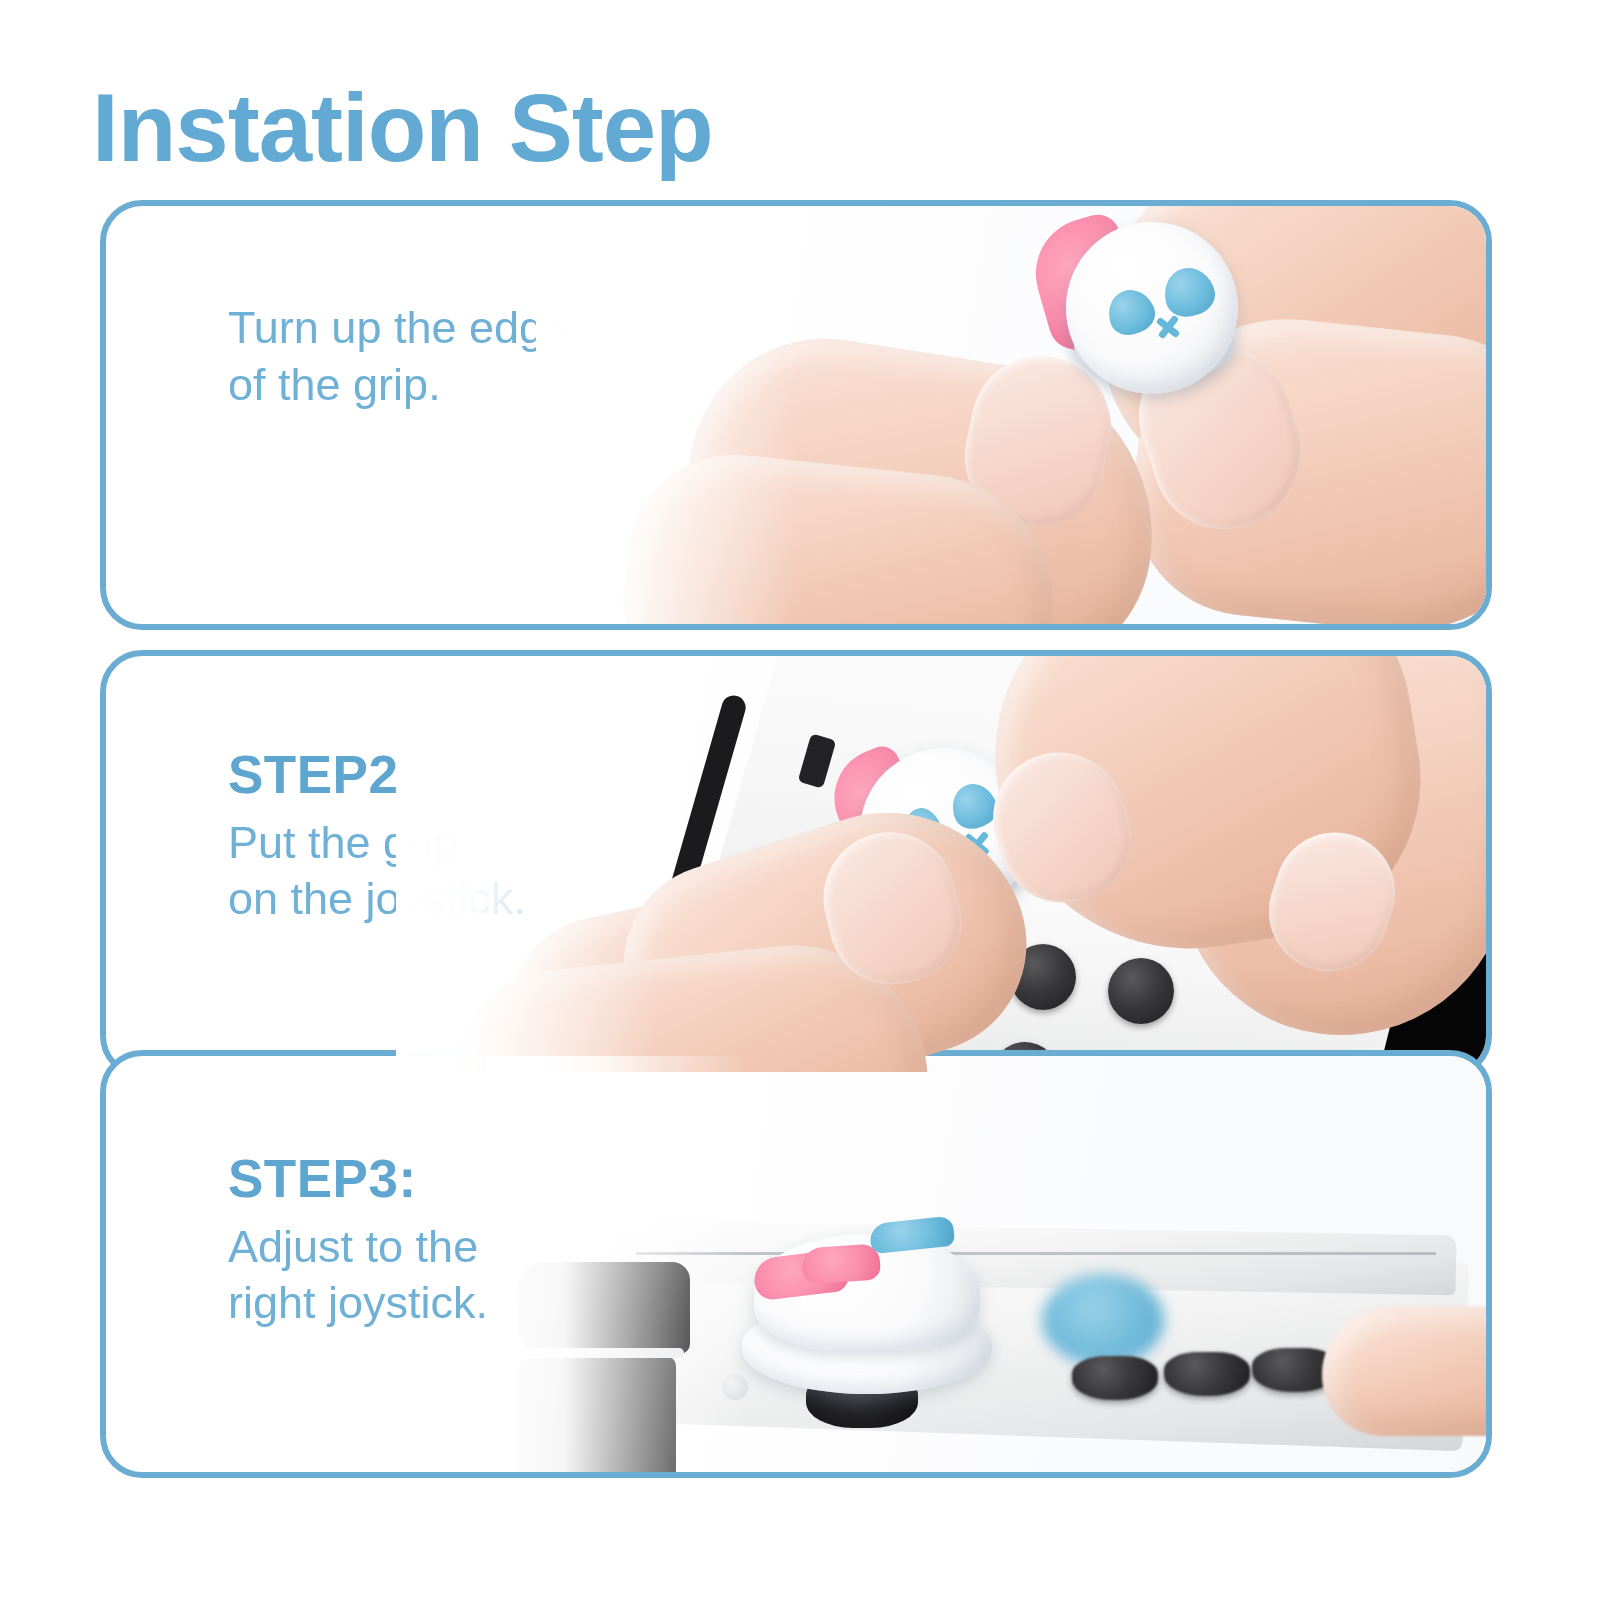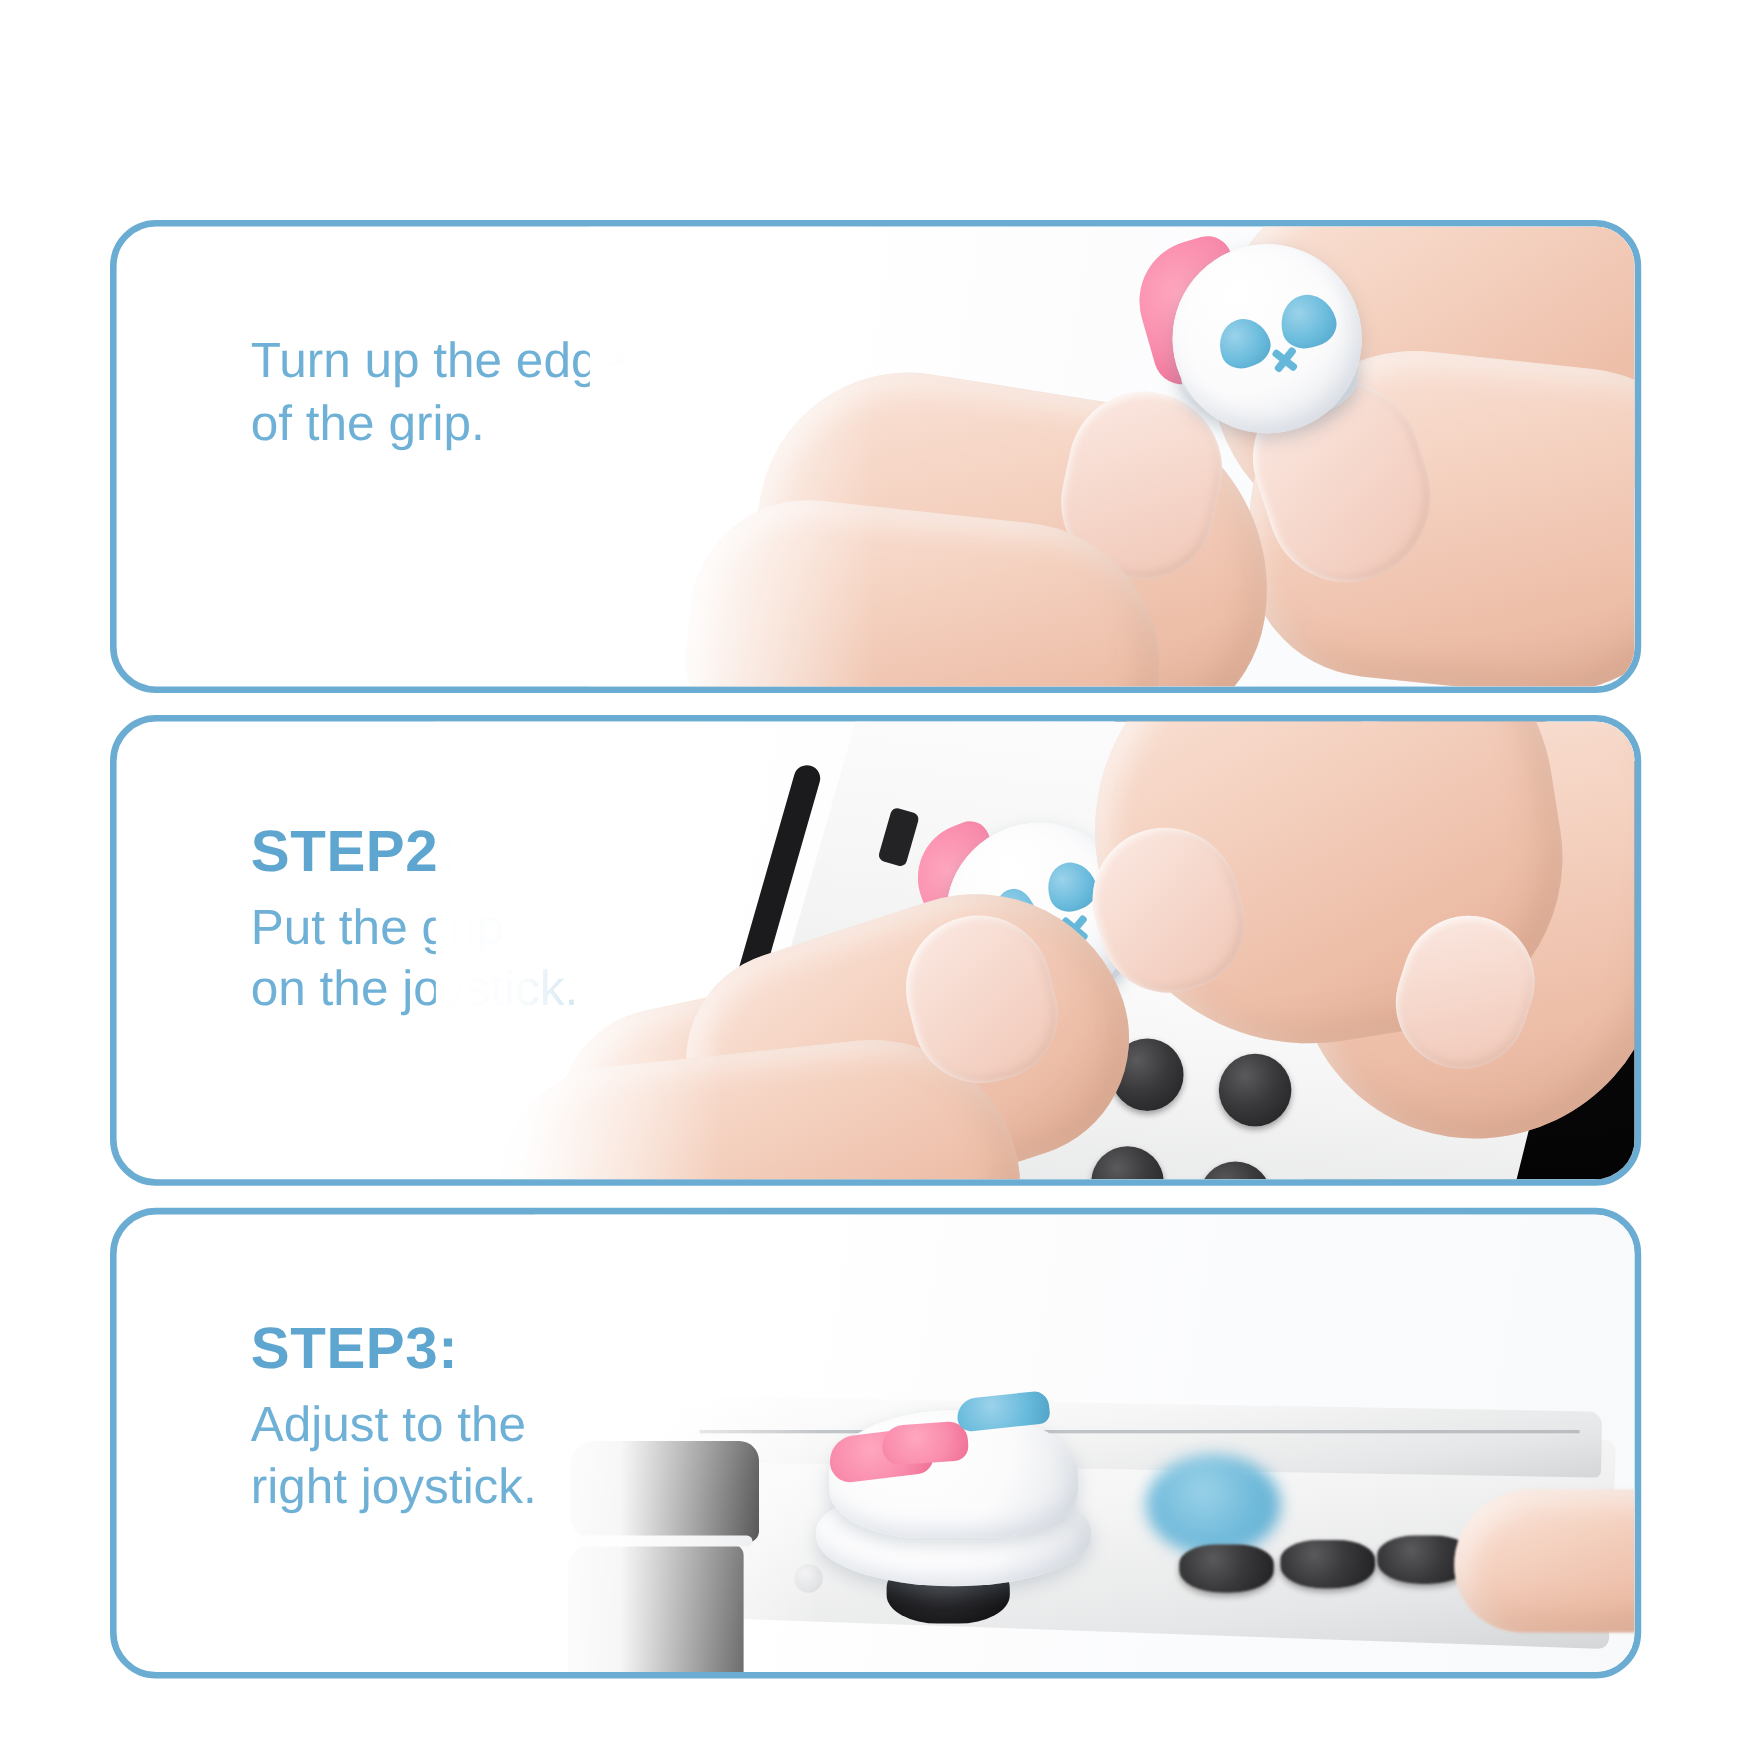--- a/index.html
+++ b/index.html
@@ -40,21 +40,21 @@
     left: 100px;
     width: 1392px;
     border: 6px solid #6BACD3;
     border-radius: 42px;
     background: #ffffff;
     box-sizing: border-box;
     overflow: hidden;
   }
   #step-card-1 { top: 200px;  height: 430px; }
   #step-card-2 { top: 650px;  height: 428px; }
-  #step-card-3 { top: 1098px; height: 428px; }
+  #step-card-3 { top: 1050px; height: 428px; }
 
   .card-text {
     position: absolute;
     left: 122px;
     z-index: 5;
   }
   #step-text-1 { top: 94px; }
   #step-text-2 { top: 88px; }
   #step-text-3 { top: 92px; }
 
@@ -141,20 +141,21 @@
   .heart-blue {
     background: radial-gradient(circle at 38% 30%, #9BD2EA 0%, #6BBCDD 55%, #4FA3C8 100%);
   }
   .cross-blue { background: #66B8DB; border-radius: 3px; }
 </style>
 </head>
 <body>
 
 <div id="page">
 
+  <div id="page-title">Instation Step</div>
 
   <div class="step-card" id="step-card-1">
 
     <div class="photo" id="photo-1">
       <div class="photo-bg"></div>
 
       <div class="sk finger" style="left:560px; top:-70px; width:470px; height:340px; border-radius:210px 150px 120px 180px; transform:rotate(-13deg);"></div>
       <div class="sk finger" style="left:600px; top:120px; width:430px; height:300px; border-radius:180px 160px 200px 140px; transform:rotate(6deg);"></div>
       <div class="sk nail" style="left:610px; top:138px; width:150px; height:185px; border-radius:70px 78px 80px 72px; transform:rotate(-18deg);"></div>
 

